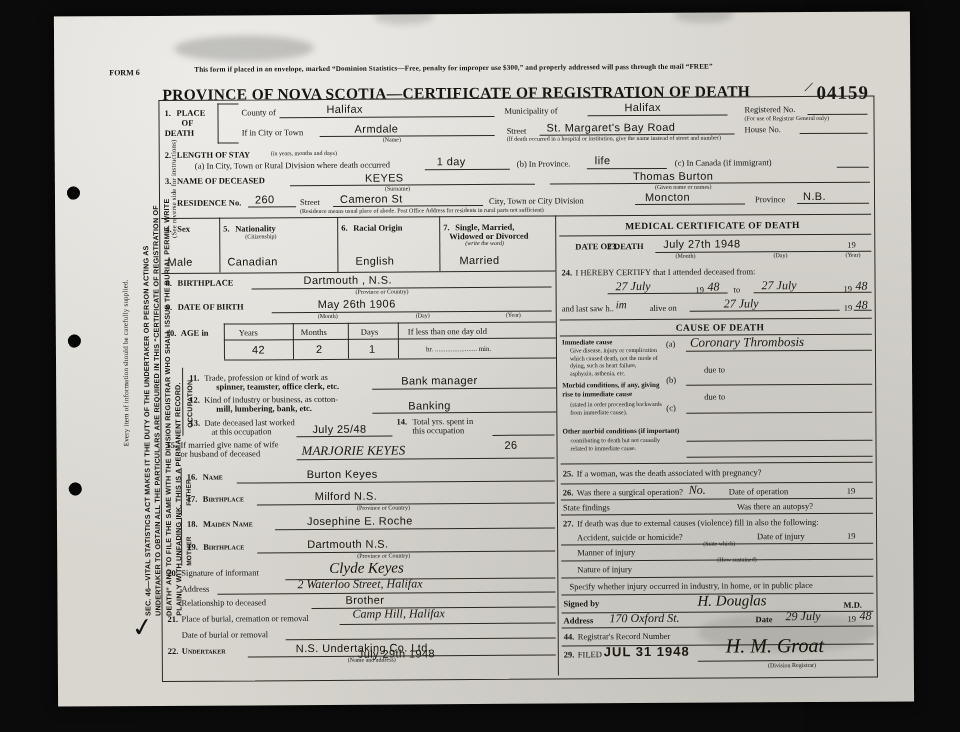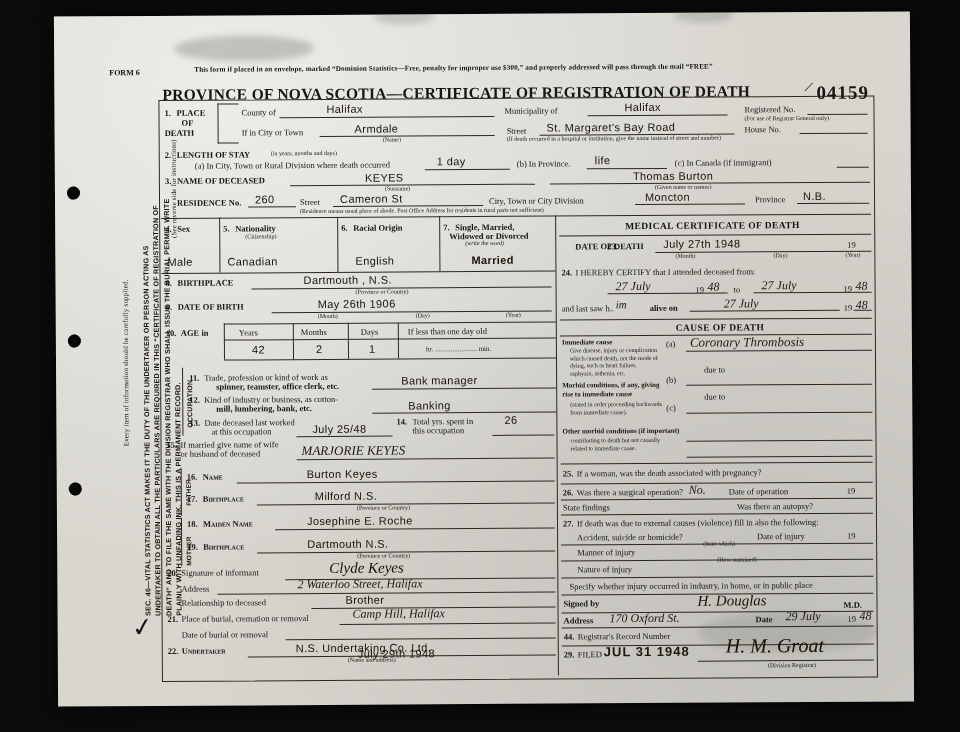--- a/index.html
+++ b/index.html
@@ -142,21 +142,21 @@
       <div class="t fill" style="left:172px;top:240px;">Canadian</div>
 
       <div class="t num" style="left:286px;top:208px;">6.</div>
       <div class="t lbl lblb" style="left:298px;top:208px;">Racial Origin</div>
       <div class="t fill" style="left:300px;top:240px;">English</div>
 
       <div class="t num" style="left:388px;top:208px;">7.</div>
       <div class="t lbl lblb" style="left:400px;top:208px;">Single, Married,</div>
       <div class="t lbl lblb" style="left:394px;top:217px;">Widowed or Divorced</div>
       <div class="t xs ital" style="left:410px;top:226px;">(write the word)</div>
-      <div class="t fill" style="left:416px;top:240px;font-weight:bold;">Married</div>
+      <div class="t fill" style="left:404px;top:240px;">Married</div>
 
       <div class="vrule" style="left:164px;top:202px;height:55px;"></div>
       <div class="vrule" style="left:282px;top:202px;height:55px;"></div>
       <div class="vrule" style="left:384px;top:202px;height:55px;"></div>
       <div class="rule" style="left:106px;top:257px;width:394px;"></div>
 
       <div class="t num" style="left:110px;top:262px;">8.</div>
       <div class="t lbl lblb caps" style="left:122px;top:262px;">BIRTHPLACE</div>
       <div class="t fill" style="left:248px;top:259px;">Dartmouth , N.S.</div>
       <div class="rule" style="left:196px;top:273px;width:300px;"></div>
@@ -206,21 +206,21 @@
       <div class="rule" style="left:316px;top:398px;width:184px;"></div>
 
       <div class="t num" style="left:133px;top:402px;">13.</div>
       <div class="t lbl" style="left:148px;top:402px;">Date deceased last worked</div>
       <div class="t lbl" style="left:155px;top:411px;">at this occupation</div>
       <div class="t fill" style="left:256px;top:408px;">July 25/48</div>
       <div class="rule" style="left:240px;top:421px;width:96px;"></div>
       <div class="t num" style="left:340px;top:402px;">14.</div>
       <div class="t lbl" style="left:356px;top:402px;">Total yrs. spent in</div>
       <div class="t lbl" style="left:356px;top:411px;">this occupation</div>
-      <div class="t fill" style="left:448px;top:400px;">26</div>
+      <div class="t fill" style="left:448px;top:425px;">26</div>
       <div class="rule" style="left:436px;top:421px;width:62px;"></div>
 
       <div class="t num" style="left:110px;top:424px;">15.</div>
       <div class="t lbl" style="left:124px;top:424px;">If married give name of wife</div>
       <div class="t lbl" style="left:124px;top:433px;">or husband of deceased</div>
       <div class="t hand" style="left:245px;top:428px;font-size:13px;">MARJORIE KEYES</div>
       <div class="rule" style="left:240px;top:444px;width:258px;"></div>
 
       <div class="side" style="left:120px;top:490px;transform:rotate(-90deg);">
         <span class="sidetxt" style="font-size:6.5px;">FATHER</span>
@@ -297,21 +297,21 @@
       <div class="t hand" style="left:652px;top:267px;">48</div>
       <div class="t lbl" style="left:678px;top:272px;">to</div>
       <div class="t hand" style="left:706px;top:266px;">27 July</div>
       <div class="t lbl" style="left:788px;top:272px;">19</div>
       <div class="t hand" style="left:800px;top:267px;">48</div>
       <div class="rule" style="left:552px;top:280px;width:120px;"></div>
       <div class="rule" style="left:698px;top:280px;width:118px;"></div>
 
       <div class="t lbl" style="left:506px;top:290px;">and last saw h..</div>
       <div class="t hand" style="left:560px;top:285px;font-size:11px;">im</div>
-      <div class="t lbl" style="left:594px;top:290px;font-weight:bold;">alive on</div>
+      <div class="t lbl" style="left:594px;top:290px;">alive on</div>
       <div class="t hand" style="left:668px;top:284px;">27 July</div>
       <div class="t lbl" style="left:788px;top:291px;">19</div>
       <div class="t hand" style="left:800px;top:286px;">48</div>
       <div class="rule" style="left:634px;top:298px;width:150px;"></div>
       <div class="rule" style="left:798px;top:298px;width:18px;"></div>
 
       <div class="rule" style="left:504px;top:306px;width:312px;"></div>
       <div class="t lbl lblb" style="left:620px;top:310px;font-size:9.5px;letter-spacing:.4px;">CAUSE OF DEATH</div>
       <div class="rule" style="left:504px;top:322px;width:312px;"></div>
 

